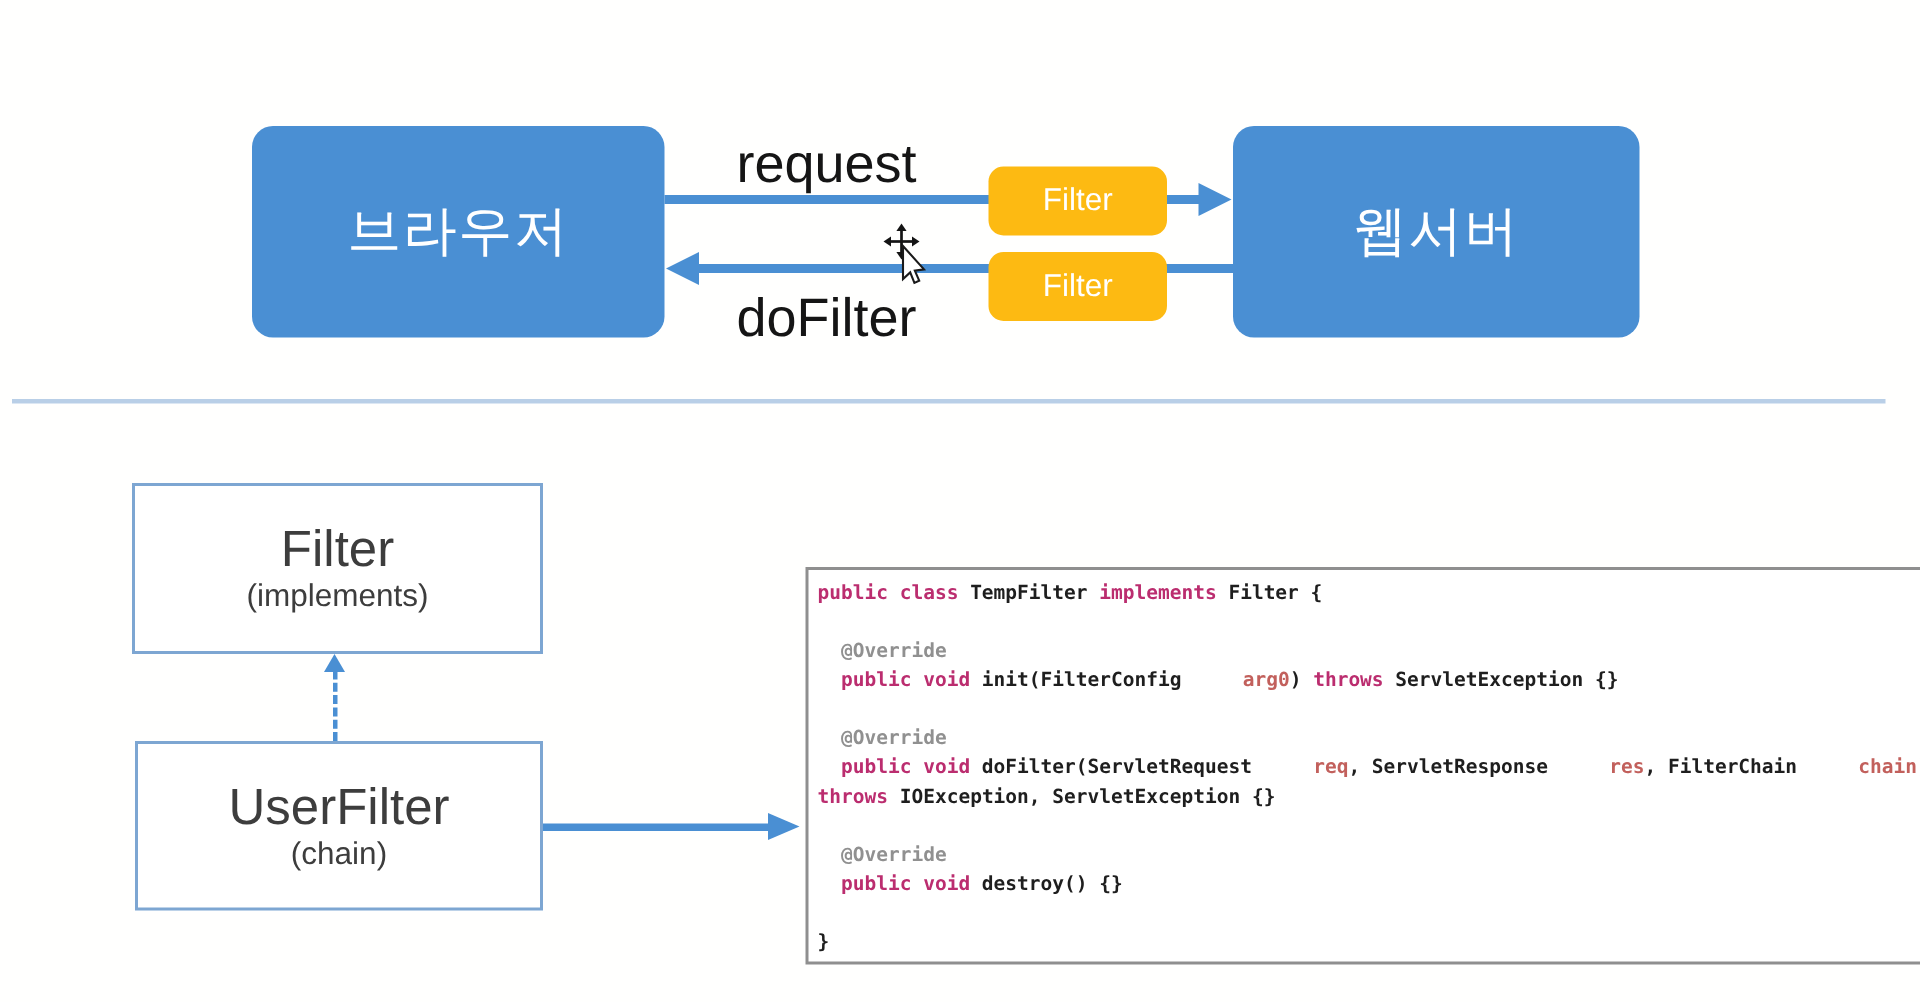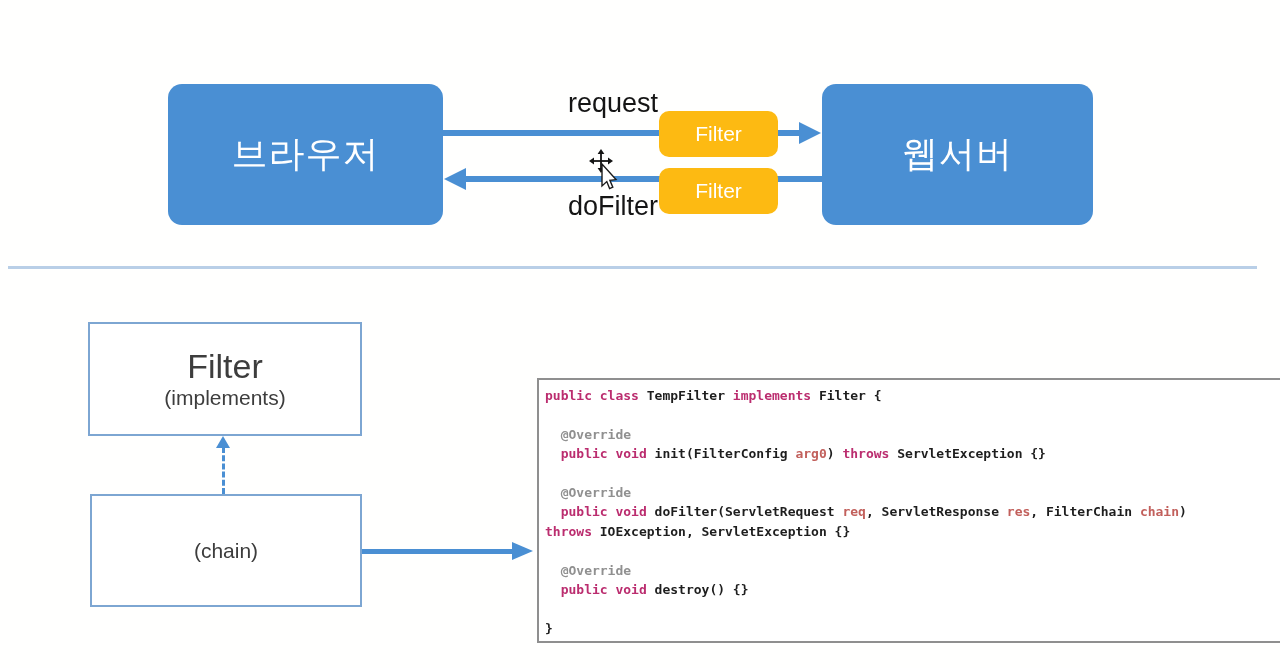--- a/index.html
+++ b/index.html
@@ -35,23 +35,24 @@
     color: #ffffff;
     font-size: 36px;
     letter-spacing: 1px;
   }
   .box-browser  { left: 168px; top: 84px; width: 275px; height: 141px; }
   .box-webserver{ left: 822px; top: 84px; width: 271px; height: 141px; }
 
   .flow-label {
     position: absolute;
     width: 215px;
-    text-align: right;
+    text-align: left;
     color: var(--label-black);
-    font-size: 27px;
+    font-size: 36px;
+    padding-left: 48px;
   }
   .label-request  { left: 443px; top: 88px;  }
   .label-response { left: 443px; top: 191px; }
 
   .arrow-line {
     position: absolute;
     height: 6px;
     background: var(--shape-blue);
   }
   .req-line { left: 443px; top: 130px; width: 360px; }
@@ -157,21 +158,21 @@
     font-weight: bold;
     line-height: 19.4px;
     color: var(--code-text);
     padding: 6px 6px 0 6px;
     white-space: pre;
   }
   .tok-kw    { color: var(--code-keyword); }
   .tok-id    { color: var(--code-text); }
   .tok-pl    { color: var(--code-text); }
   .tok-ann   { color: var(--code-annotation); margin-top: 40px; }
-  .tok-param { color: var(--code-param); }
+  .tok-param { color: var(--code-param); margin-left: 33px; }
 </style>
 </head>
 <body>
 
 <div class="canvas">
 
   <div class="node-box box-browser">
     <span>브라우저</span>
   </div>
   <div class="node-box box-webserver">
@@ -209,20 +210,21 @@
     </svg>
   </div>
 
   <div class="divider"></div>
 
   <div class="uml-box uml-interface">
     <span class="uml-title">Filter</span>
     <span class="uml-subtitle">(implements)</span>
   </div>
   <div class="uml-box uml-class">
+    <span class="uml-title">UserFilter</span>
     <span class="uml-subtitle">(chain)</span>
   </div>
 
   <div class="implements-line"></div>
   <div class="implements-head"></div>
   <div class="assoc-line"></div>
   <div class="assoc-head"></div>
 
   <div class="code-panel">
     <pre class="code-block"><div class="code-line"><span class="tok-kw">public class </span><span class="tok-id">TempFilter </span><span class="tok-kw">implements </span><span class="tok-pl">Filter {</span></div><div class="code-line">&nbsp;</div><div class="code-line"><span class="tok-ann">  @Override</span></div><div class="code-line"><span class="tok-pl">  </span><span class="tok-kw">public void </span><span class="tok-id">init</span><span class="tok-pl">(FilterConfig </span><span class="tok-param">arg0</span><span class="tok-pl">) </span><span class="tok-kw">throws </span><span class="tok-pl">ServletException {}</span></div><div class="code-line">&nbsp;</div><div class="code-line"><span class="tok-ann">  @Override</span></div><div class="code-line"><span class="tok-pl">  </span><span class="tok-kw">public void </span><span class="tok-id">doFilter</span><span class="tok-pl">(ServletRequest </span><span class="tok-param">req</span><span class="tok-pl">, ServletResponse </span><span class="tok-param">res</span><span class="tok-pl">, FilterChain </span><span class="tok-param">chain</span><span class="tok-pl">)</span></div><div class="code-line"><span class="tok-kw">throws </span><span class="tok-pl">IOException, ServletException {}</span></div><div class="code-line">&nbsp;</div><div class="code-line"><span class="tok-ann">  @Override</span></div><div class="code-line"><span class="tok-pl">  </span><span class="tok-kw">public void </span><span class="tok-id">destroy</span><span class="tok-pl">() {}</span></div><div class="code-line">&nbsp;</div><div class="code-line"><span class="tok-pl">}</span></div></pre>

